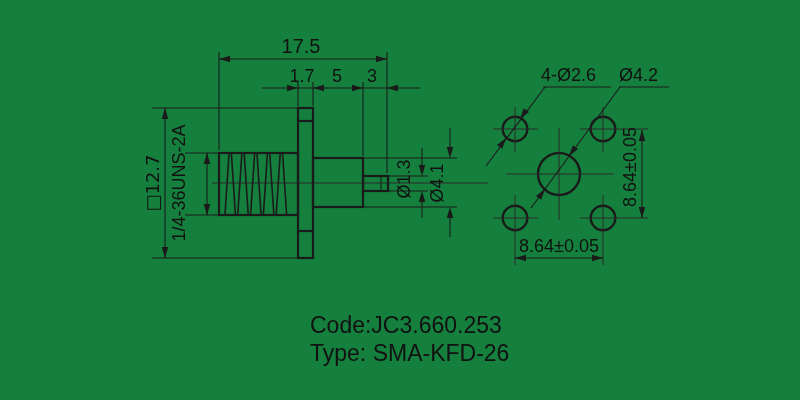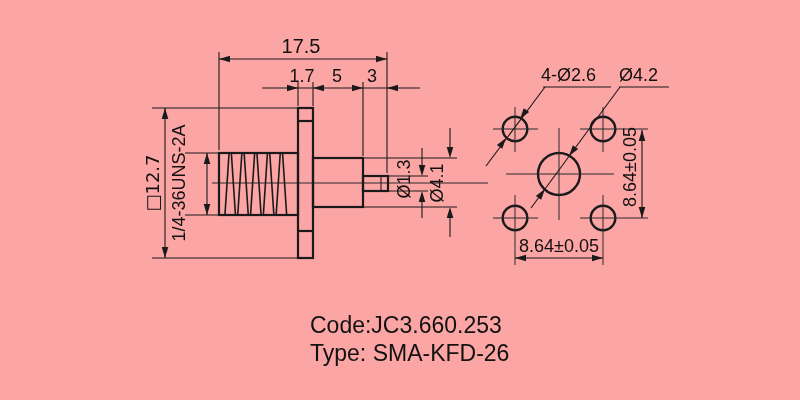--- a/index.html
+++ b/index.html
@@ -1,16 +1,16 @@
 <!DOCTYPE html>
 <html><head>
 <meta charset="utf-8">
 <style>
   html,body{margin:0;padding:0;background:#fff;}
-  .stage{position:relative;width:800px;height:400px;background:#fca5a5;overflow:hidden;
+  .stage{position:relative;width:800px;height:400px;background:#15803d;overflow:hidden;
          font-family:"Liberation Sans",sans-serif;}
   svg text{fill:#111;}
   .dimtxt{font-family:"Liberation Sans",sans-serif;font-size:18px;}
   .dimtxt-lg{font-family:"Liberation Sans",sans-serif;font-size:20px;}
   .dimtxt-dv{font-family:"DejaVu Sans","Liberation Sans",sans-serif;font-size:18px;}
   .titletxt{font-family:"Liberation Sans",sans-serif;font-size:23px;}
   .thick{stroke:#1a1a1a;stroke-width:2.2;fill:none;}
   .thick2{stroke:#1a1a1a;stroke-width:2.4;fill:none;}
   .thin{stroke:#1a1a1a;stroke-width:1.1;fill:none;}
   .thread{stroke:#1a1a1a;stroke-width:1.6;fill:none;}

